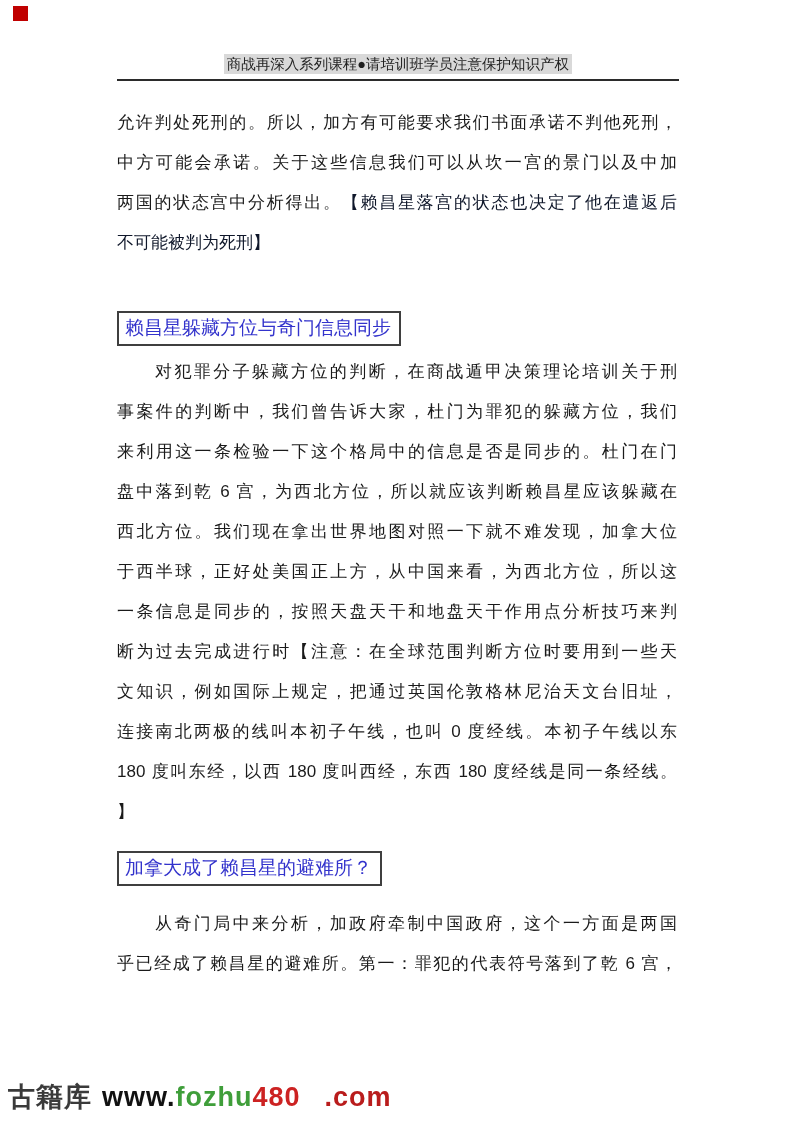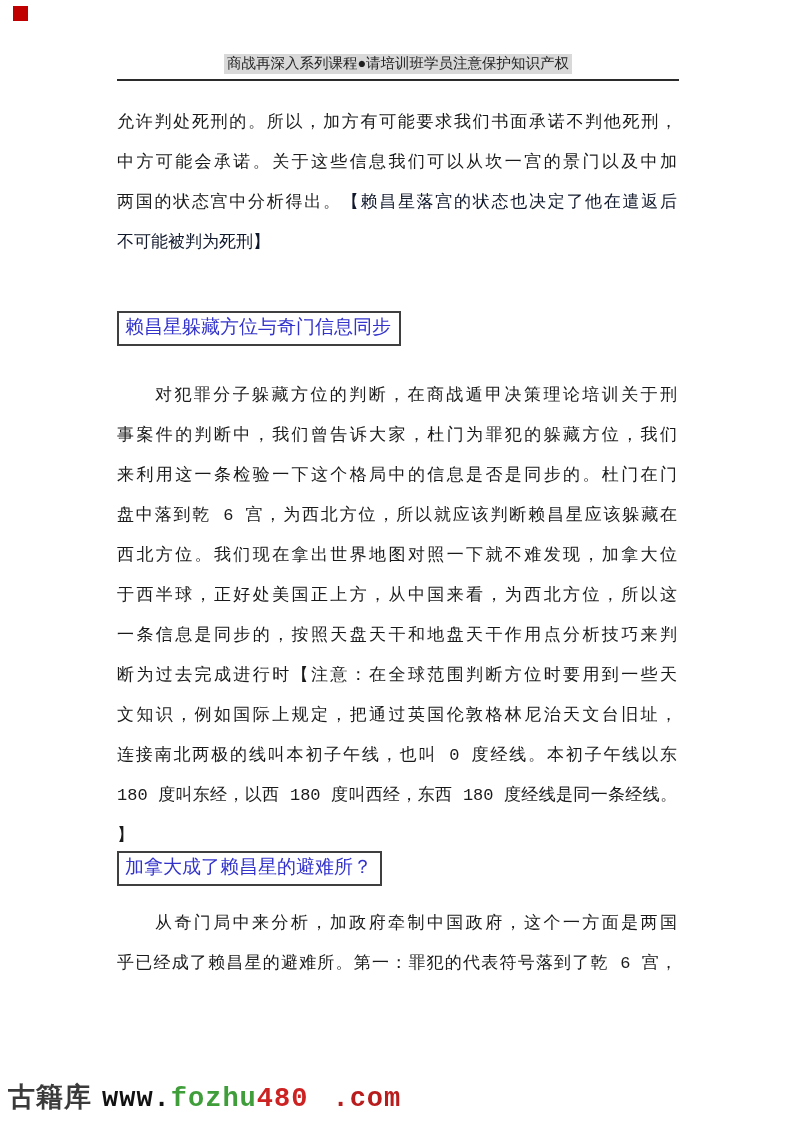--- a/index.html
+++ b/index.html
@@ -2,21 +2,21 @@
 <html><head>
 <meta charset="utf-8">
 <style>
   html, body { margin: 0; padding: 0; background: #888; }
   .page {
     position: relative;
     width: 793px;
     height: 1122px;
     margin: 0 auto;
     background: #ffffff;
-    font-family: Liberation Mono, monospace;
+    font-family: Liberation Sans, sans-serif;
     color: #1a1a1a;
     overflow: hidden;
   }
   .red-marker {
     position: absolute;
     left: 13px; top: 6px;
     width: 15px; height: 15px;
     background: #c00000;
   }
   .doc-header {
@@ -63,21 +63,21 @@
     border: 2px solid #3f3f3f;
     padding: 3px 8px 4px 6px;
     font-size: 19px;
     line-height: 24px;
     color: #3333cc;
     background: #ffffff;
   }
   #heading1 { top: 311px; text-align: right; }
   #heading2 { top: 851px; }
   #para1 { top: 103px; }
-  #para2 { top: 376px; }
+  #para2 { top: 352px; }
   #para3 { top: 904px; }
   .watermark {
     position: absolute;
     left: 8px; top: 1079px;
     font-size: 27px;
     font-weight: bold;
     letter-spacing: 1px;
     white-space: nowrap;
   }
   .wm-name { color: #3a3a3a; margin-right: 10px; }

